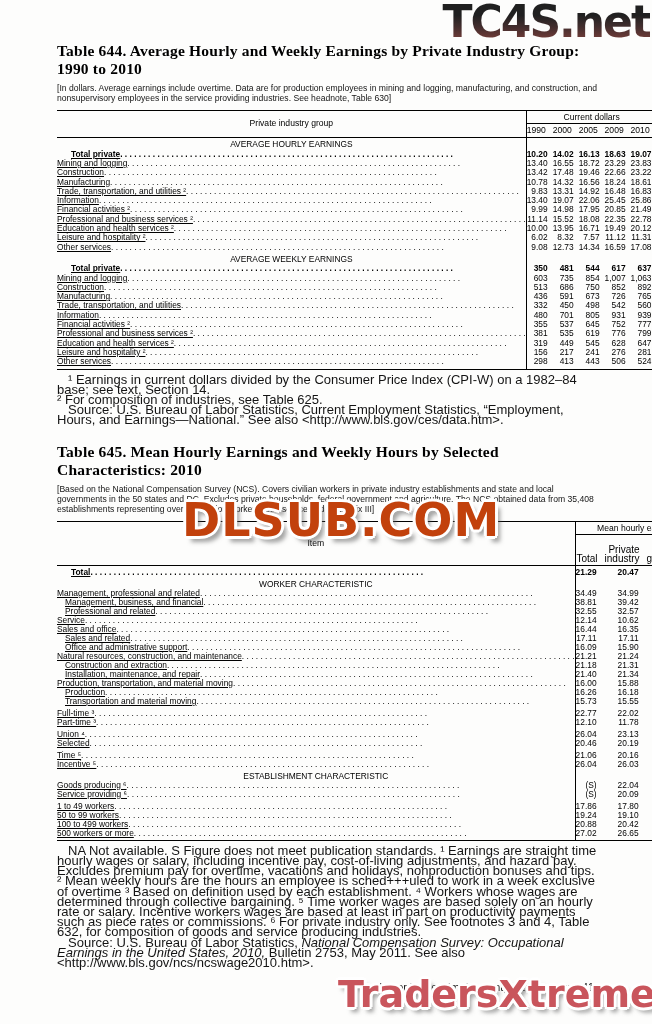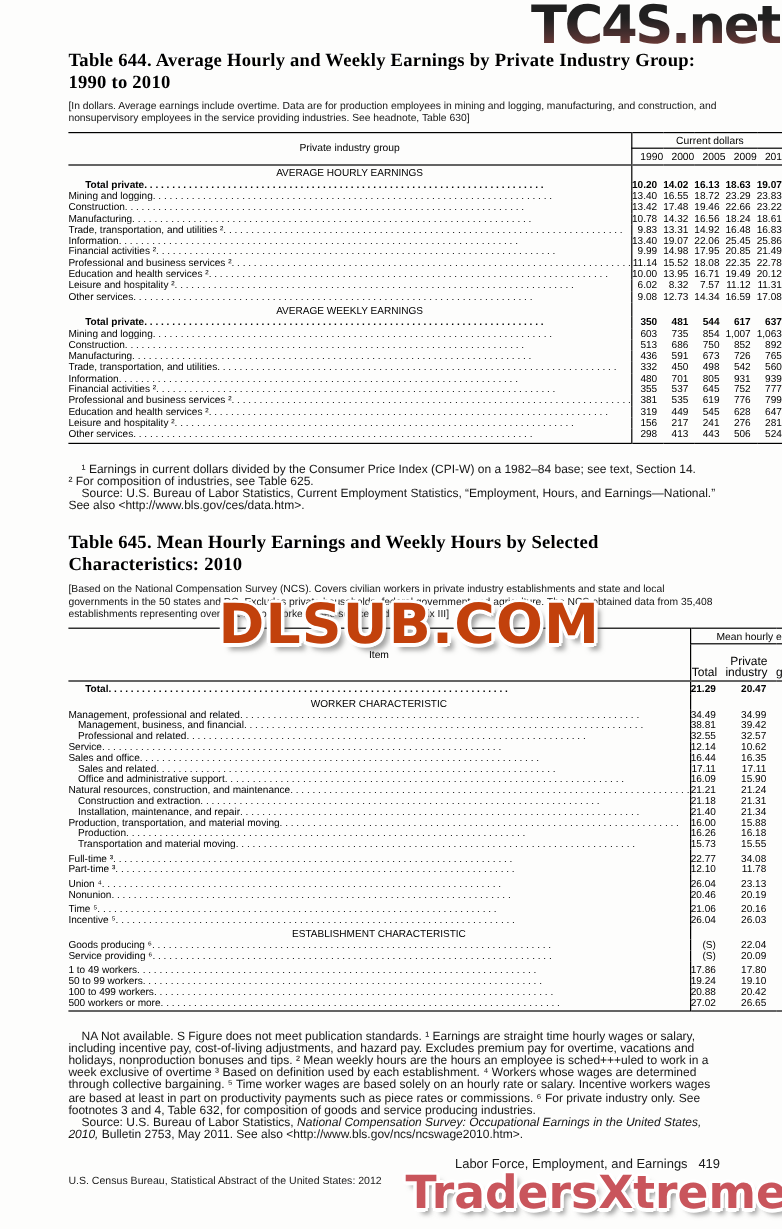--- a/index.html
+++ b/index.html
@@ -10,40 +10,40 @@
   }
   .page{position:relative;width:652px;height:1024px;}
   .content{padding:42px 52px 0 57px;}
 
   
   .tbl-title{
     font-family:"Liberation Serif","DejaVu Serif",serif;
     font-weight:700;font-size:15.5px;line-height:18px;letter-spacing:.2px;color:#000;
   }
   .headnote{font-size:8.6px;line-height:10.4px;margin-top:5px;color:#141414;}
-  .footnotes{font-size:10px;line-height:10.2px;margin-top:17px;color:#141414;}
+  .footnotes{font-size:13px;line-height:10.2px;margin-top:5px;color:#141414;}
   .footnotes .ind{text-indent:11px;}
   .footnotes .it{font-style:italic;}
 
   
   table{border-collapse:collapse;table-layout:fixed;margin-top:6px;
         border-top:1.5px solid #000;border-bottom:1.5px solid #000;}
   td{padding:0;vertical-align:bottom;font-size:8.4px;line-height:9.3px;color:#000;}
   .t645 td{line-height:9.0px;}
   .gs{border-left:1px solid #000;}
   .hdr-label{text-align:center;vertical-align:middle;font-size:8.6px;border-bottom:1px solid #000;}
   .gh{text-align:center;font-size:8.6px;border-bottom:1px solid #000;padding:2px 2px 1px;}
-  .yr{text-align:right;font-size:8.6px;border-bottom:1px solid #000;padding:2px 0 2px;}
+  .yr{text-align:left;font-size:8.6px;border-bottom:1px solid #000;padding:2px 0 2px;}
   .sub{text-align:right;font-size:10px;line-height:9.2px;border-bottom:1px solid #000;
        padding:1px 7px 2px 0;vertical-align:bottom;}
   td.v{text-align:right;padding-right:5px;white-space:nowrap;}
   .t645 td.v{padding-right:8px;}
   td.lbl{overflow:hidden;}
   .lab{display:flex;align-items:baseline;overflow:hidden;}
-  .lab .txt{white-space:nowrap;}
+  .lab .txt{white-space:nowrap;text-decoration:underline;}
   .dots{flex:1;overflow:hidden;white-space:nowrap;color:#000;}
   .dots::before{content:" . . . . . . . . . . . . . . . . . . . . . . . . . . . . . . . . . . . . . . . . . . . . . . . . . . . . . . . . . . . . . . . . . . . . . . . .";}
   .in1 .lab{padding-left:8px;}
   .in2 .lab{padding-left:14px;}
   tr.b td{font-weight:700;}
   td.sechead{text-align:center;padding-top:2px;font-size:8.4px;}
   tr.sp td{padding-top:3px;}
   tbody tr:first-child td{padding-top:2px;}
   tbody tr:last-child td{padding-bottom:2px;}
 
@@ -615,21 +615,21 @@
             <td class="v">18.86</td>
           </tr>
           <tr class="sp">
             <td class="lbl">
               <div class="lab">
                 <span class="txt">Full-time ³</span>
                 <span class="dots"></span>
               </div>
             </td>
             <td class="v gs">22.77</td>
-            <td class="v">34.08</td>
+            <td class="v">22.02</td>
             <td class="v">26.75</td>
           </tr>
           <tr>
             <td class="lbl">
               <div class="lab">
                 <span class="txt">Part-time ³</span>
                 <span class="dots"></span>
               </div>
             </td>
             <td class="v gs">12.10</td>
@@ -643,21 +643,21 @@
                 <span class="dots"></span>
               </div>
             </td>
             <td class="v gs">26.04</td>
             <td class="v">23.13</td>
             <td class="v">29.72</td>
           </tr>
           <tr>
             <td class="lbl">
               <div class="lab">
-                <span class="txt">Nonunion</span>
+                <span class="txt">Selected</span>
                 <span class="dots"></span>
               </div>
             </td>
             <td class="v gs">20.46</td>
             <td class="v">20.19</td>
             <td class="v">23.12</td>
           </tr>
           <tr class="sp">
             <td class="lbl">
               <div class="lab">
@@ -756,20 +756,19 @@
     </table>
 
     <div class="footnotes">
       <div class="ind">NA Not available. S Figure does not meet publication standards. ¹ Earnings are straight time hourly wages or salary, including incentive pay, cost-of-living adjustments, and hazard pay. Excludes premium pay for overtime, vacations and holidays, nonproduction bonuses and tips. ² Mean weekly hours are the hours an employee is sched+++uled to work in a week exclusive of overtime ³ Based on definition used by each establishment. ⁴ Workers whose wages are determined through collective bargaining. ⁵ Time worker wages are based solely on an hourly rate or salary. Incentive workers wages are based at least in part on productivity payments such as piece rates or commissions. ⁶ For private industry only. See footnotes 3 and 4, Table 632, for composition of goods and service producing industries.</div>
       <div class="ind"><span>Source: U.S. Bureau of Labor Statistics, </span><span class="it">National Compensation Survey: Occupational  Earnings in the United States, 2010,</span><span> Bulletin 2753, May 2011. See also &lt;http://www.bls.gov/ncs/ncswage2010.htm&gt;.</span></div>
     </div>
 
     <div class="footer-right">
       <span>Labor Force, Employment, and Earnings</span><span class="pg">419</span>
     </div>
-    <div class="footer-left">U.S. Census Bureau, Statistical Abstract of the United States: 2012</div>
 
   </div>
 
   <div class="wm wm-red wm-mid">DLSUB.COM</div>
   <div class="wm wm-bottom">TradersXtreme.com</div>
 
 </div>
 
 </body></html>

